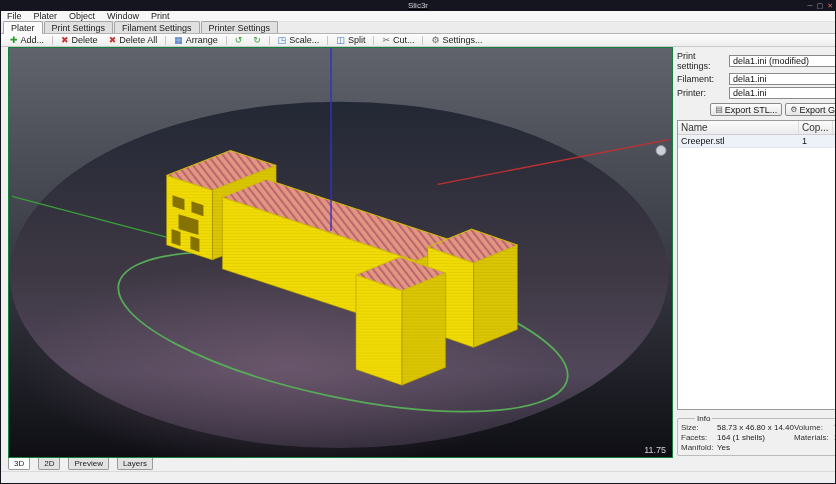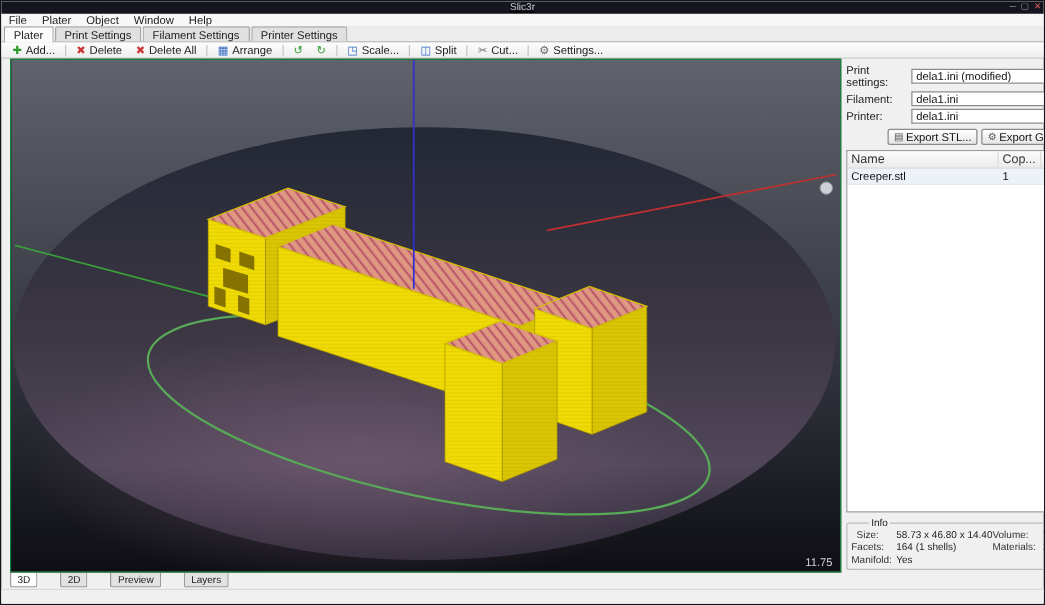--- a/index.html
+++ b/index.html
@@ -50,27 +50,27 @@
   .trow { display:flex; background:#edf2f9; border-bottom:1px solid #e4e8ee; }
   .td { font-size:9px; color:#111; padding:1px 3px; }
   .c-name { flex:1; overflow:hidden; white-space:nowrap; }
   .c-cop { width:34px; flex:none; }
   .c-scale { width:36px; flex:none; }
   .tfill { flex:1; background:#fff; }
 
   .infobox { position:relative; margin:6px 2px 2px; border:1px solid #bcbcbc; border-radius:2px; padding:4px 3px 2px; }
   .info-title { position:absolute; top:-5px; left:17px; font-size:8px; color:#222; background:#f0f0f0; padding:0 2px; line-height:9px; }
   .irow { display:flex; font-size:8px; color:#222; line-height:10px; }
-  .ilabel { width:36px; text-align:right; padding-right:14px; color:#333; flex:none; }
+  .ilabel { width:36px; padding-right:14px; color:#333; flex:none; }
   .ival { flex:1; white-space:nowrap; overflow:hidden; }
   .ilabel2 { width:40px; text-align:right; padding-right:14px; color:#333; flex:none; }
   .ival2 { width:32px; flex:none; }
 
   
-  .viewtabs { height:13px; display:flex; align-items:flex-start; padding-left:7px; gap:18px; }
+  .viewtabs { height:13px; display:flex; align-items:flex-start; padding-left:7px; gap:8px; }
   .vtab { font-size:8px; color:#222; line-height:11px; padding:0 5px; background:#e2e2e2; border:1px solid #9a9a9a; border-top:none; border-radius:0 0 2px 2px; }
   .vtab.active { background:#fdfdfd; }
   .statusbar { height:14px; background:#f0f0f0; border-top:1px solid #dadada; }
 </style>
 </head>
 <body>
 
 <div class="window">
 
   <div class="titlebar">
@@ -80,21 +80,21 @@
       <span class="wb">▢</span>
       <span class="wb close">✕</span>
     </span>
   </div>
 
   <div class="menubar">
     <span class="menuitem">File</span>
     <span class="menuitem">Plater</span>
     <span class="menuitem">Object</span>
     <span class="menuitem">Window</span>
-    <span class="menuitem">Help</span>
+    <span class="menuitem">Print</span>
   </div>
 
   <div class="tabbar">
     <span class="tab active">Plater</span>
     <span class="tab">Print Settings</span>
     <span class="tab">Filament Settings</span>
     <span class="tab">Printer Settings</span>
   </div>
 
   <div class="toolbar">

